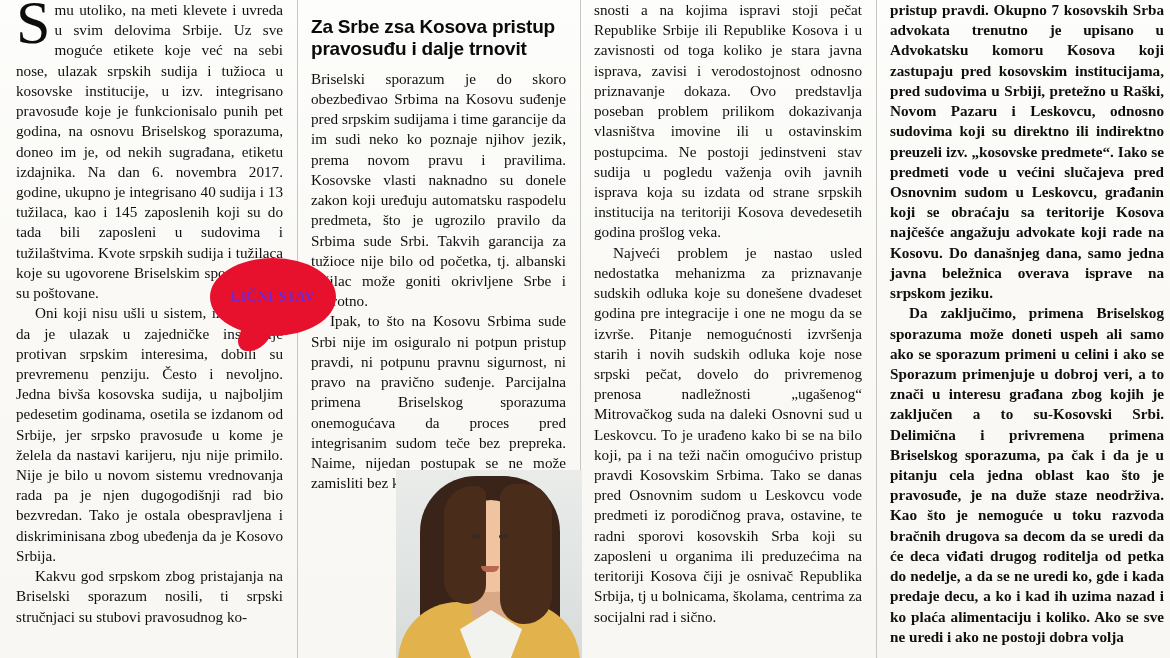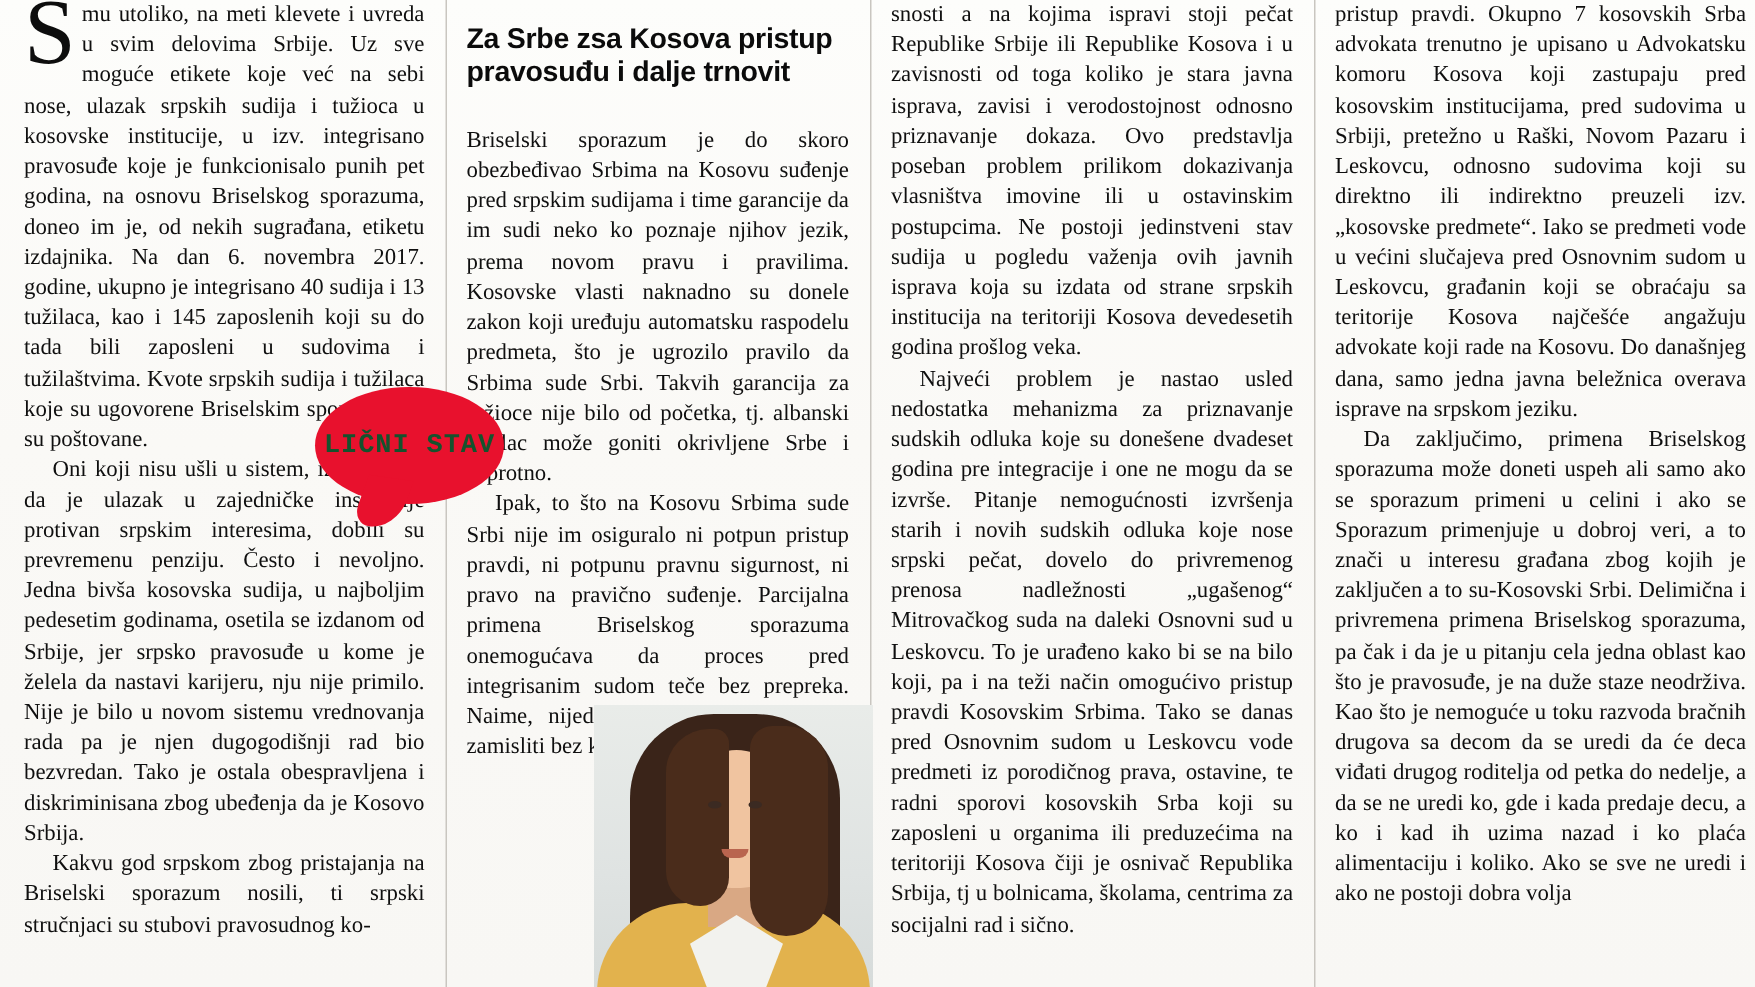--- a/index.html
+++ b/index.html
@@ -42,21 +42,21 @@
     font-size: 15.2px;
     line-height: 1.33;
     text-align: justify;
     text-justify: inter-word;
     hyphens: manual;
     color: #0f0f0f;
   }
   .col-1 { width: 297px; padding-left: 16px; padding-right: 14px; }
   .col-2 { width: 283px; padding-left: 14px; padding-right: 14px; }
   .col-3 { width: 296px; padding-left: 14px; padding-right: 14px; }
-  .col-4 { width: 294px; padding-left: 14px; padding-right: 6px; }
+  .col-4 { width: 294px; padding-left: 14px; padding-right: 6px; font-weight: bold; }
 
   .rule {
     position: absolute;
     top: 0;
     bottom: 0;
     width: 1px;
     background: #c9c6c0;
   }
   .rule.r1 { left: 297px; }
   .rule.r2 { left: 580px; }
@@ -76,21 +76,21 @@
     float: left;
     font-family: "Liberation Serif", serif;
     font-size: 62px;
     line-height: 0.78;
     font-weight: 400;
     padding: 2px 4px 0 0;
     margin-top: -4px;
     color: #0d0d0d;
   }
   h2.subhead {
-    margin: 16px 0 23px 0;
+    margin: 16px 0 8px 0;
     font-family: "Liberation Sans", sans-serif;
     font-size: 19px;
     line-height: 1.18;
     font-weight: bold;
     text-align: left;
     color: #0b0b0b;
     letter-spacing: -0.2px;
   }
   
   .badge {
@@ -123,24 +123,24 @@
   }
   .badge .badge-label {
     position: absolute;
     left: 0;
     top: 0;
     width: 126px;
     height: 78px;
     display: flex;
     align-items: center;
     justify-content: center;
-    color: #14532d;
-    font-family: Liberation Mono, monospace;
+    color: #6d28d9;
+    font-family: Liberation Serif, serif;
     font-weight: bold;
-    font-size: 18px;
+    font-size: 14px;
     letter-spacing: 0.6px;
     z-index: 2;
   }
   
   .portrait {
     position: absolute;
     left: 396px;
     top: 470px;
     width: 186px;
     height: 188px;

